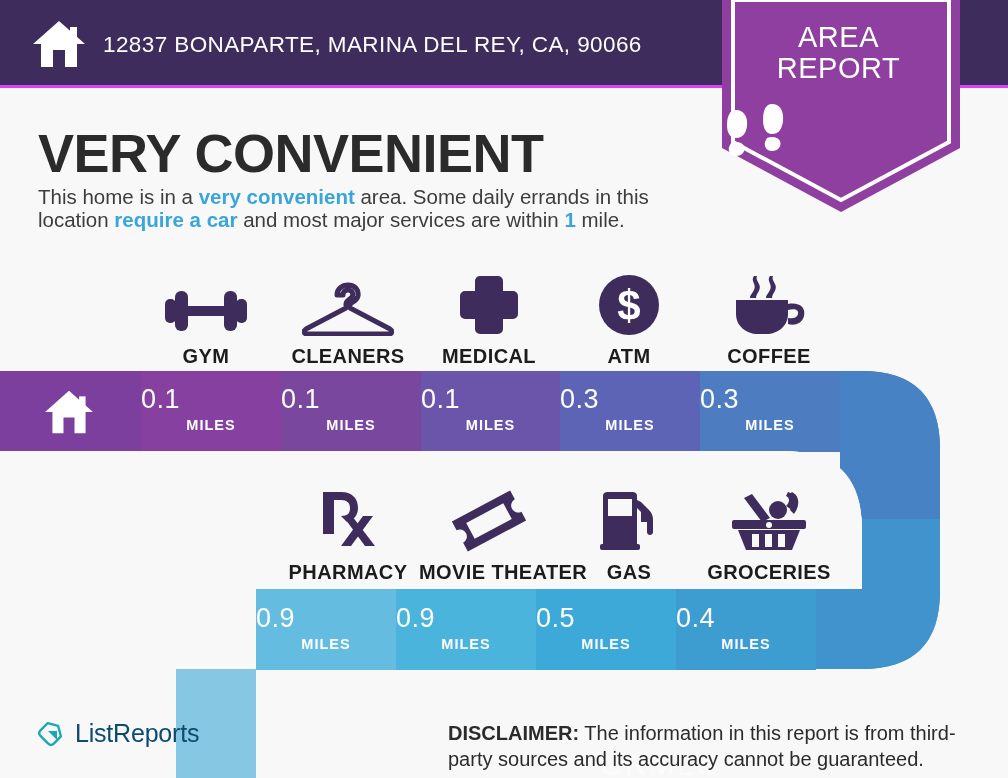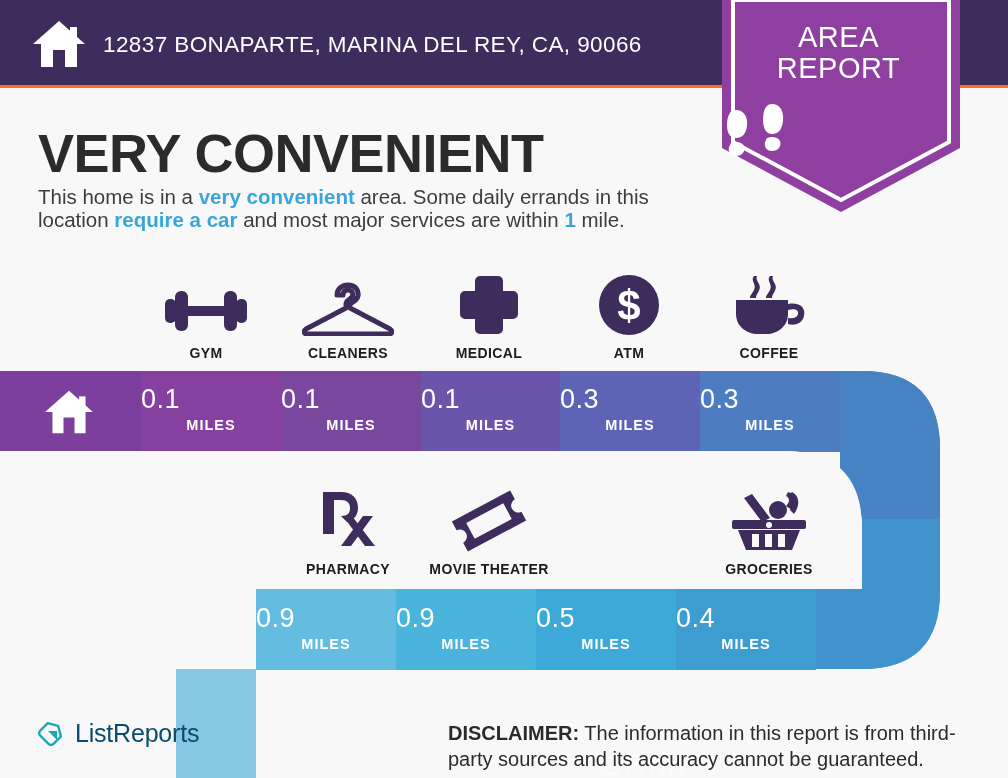--- a/index.html
+++ b/index.html
@@ -15,21 +15,21 @@
     width: 1008px; height: 778px;
     background: #f8f8f8;
     overflow: hidden;
   }
 
   
   #header {
     position: absolute; left: 0; top: 0;
     width: 1008px; height: 88px;
     background: #3e2d5c;
-    border-bottom: 3px solid #f97316;
+    border-bottom: 3px solid #d946ef;
   }
   #header-house {
     position: absolute; left: 32px; top: 19px;
     width: 54px; height: 50px;
   }
   #header-address {
     position: absolute; left: 103px; top: 32px;
     color: #ffffff;
     font-size: 22.5px;
     letter-spacing: 0.4px;
@@ -96,21 +96,21 @@
     position: absolute; width: 100%; text-align: center;
     color: #ffffff; font-size: 14.5px; font-weight: 700; top: 46px;
     letter-spacing: 1px;
   }
 
   
   .icon-cell { position: absolute; width: 140px; text-align: center; z-index: 20; }
   .icon-glyph { height: 64px; display: flex; align-items: flex-end; justify-content: center; }
   .icon-label {
     margin-top: 9px;
-    color: #1c1c1c; font-size: 14px; font-weight: bold;
+    color: #1c1c1c; font-size: 20px; font-weight: bold;
     letter-spacing: 0.4px; white-space: nowrap;
   }
   .row1-icons { top: 272px; }
   .row2-icons { top: 488px; }
 
   
   #footer-logo {
     position: absolute; left: 36px; top: 718px;
     display: flex; align-items: center; gap: 9px; z-index: 25;
   }
@@ -334,20 +334,33 @@
         <g fill="#3e2d5c">
           <path d="M6 2 L24 2 C36 2 41 9 41 18 C41 25 37 30 30 32 L24 26 C31 26 33 23 33 18 C33 13 30 10 24 10 L17 10 L17 44 L6 44 Z"></path>
           <path d="M26 26 L35 26 L58 56 L48 56 Z"></path>
           <path d="M56 26 L46 26 L24 56 L34 56 Z"></path>
         </g>
       </svg>
     </div>
     <div class="icon-label">PHARMACY</div>
   </div>
 
+  <div class="icon-cell row2-icons" style="left:559px">
+    <div class="icon-glyph">
+      <svg width="64" height="62" viewBox="0 0 64 62">
+        <g fill="#3e2d5c">
+          <path d="M6 6 C6 3 8 2 11 2 L35 2 C38 2 40 3 40 6 L40 54 L6 54 Z"></path>
+          <rect x="11" y="9" width="24" height="17" fill="#f8f8f8"></rect>
+          <rect x="3" y="54" width="40" height="6" rx="2"></rect>
+          <path d="M44 12 L52 20 C55 23 56 26 56 30 L56 42 C56 46 50 46 50 42 L50 32 L44 32 L44 22 L40 18 L40 10 Z"></path>
+        </g>
+      </svg>
+    </div>
+    <div class="icon-label">GAS</div>
+  </div>
 
   <div class="icon-cell row2-icons" style="left:699px">
     <div class="icon-glyph">
       <svg width="78" height="64" viewBox="0 0 78 64">
         <g fill="#3e2d5c">
           <path d="M14 10 L22 6 L40 30 L32 34 Z"></path>
           <circle cx="48" cy="22" r="9"></circle>
           <path d="M58 4 C66 6 68 14 62 22 L56 18 C60 14 60 10 56 8 Z"></path>
           <path d="M62 4 C70 8 70 18 64 26 L60 22 C64 16 64 10 59 7 Z"></path>
           <rect x="2" y="32" width="74" height="9" rx="2"></rect>

